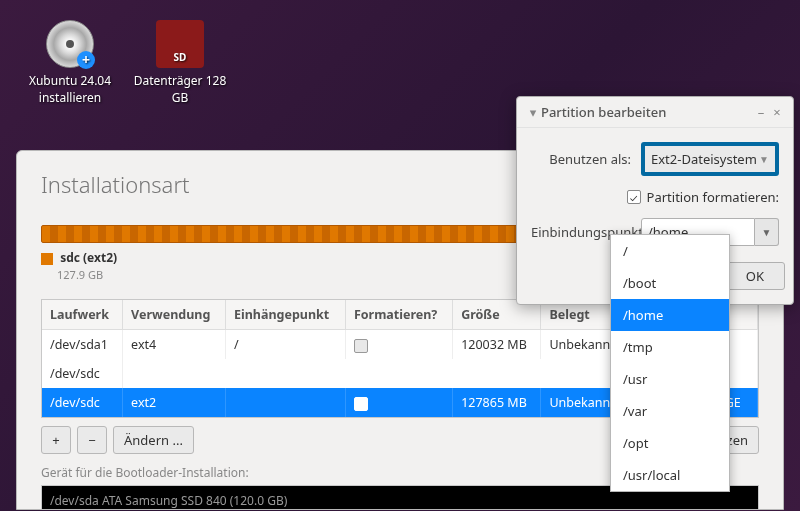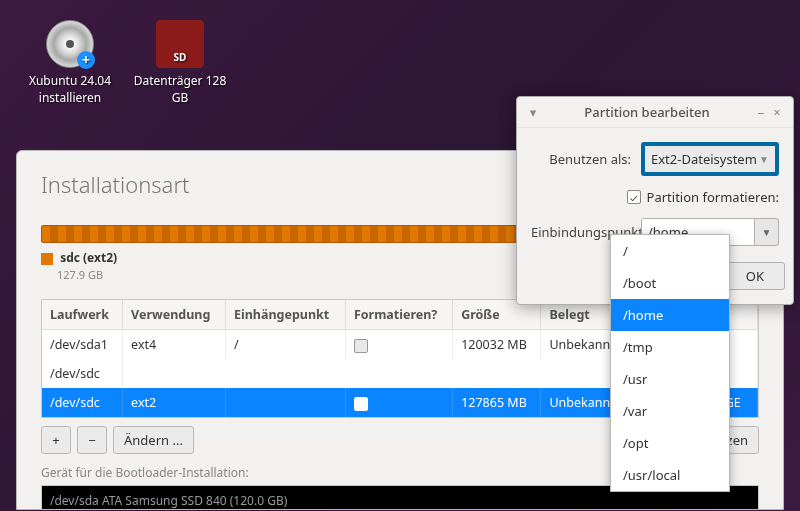--- a/index.html
+++ b/index.html
@@ -164,21 +164,21 @@
     border:1px solid #adadad;
     border-radius:4px;
     box-shadow: 0 3px 16px rgba(0,0,0,0.35);
   }
   .dlg-title {
     padding: 6px 8px;
     display:flex; align-items:center;
     color:#555;
     border-bottom:1px solid #e2e2e2;
   }
-  .dlg-title .t { flex:1; text-align:center; font-weight:500;}
+  .dlg-title .t { flex:1; font-weight:500;}
   .dlg-x, .dlg-dot { width:16px; text-align:center; color:#888; }
   .dlg-body { padding: 14px 14px 4px; }
   .dlg-row { display:flex; align-items:center; margin-bottom:12px; }
   .dlg-label { width:110px; text-align:right; padding-right:10px; color:#444;}
   .combo {
     flex:1; border:4px solid #0369a1; background:#fff;
     padding:4px 6px; display:flex; align-items:center;
     border-radius:3px;
   }
   .combo .caret { margin-left:auto; font-size:10px; color:#888; }

